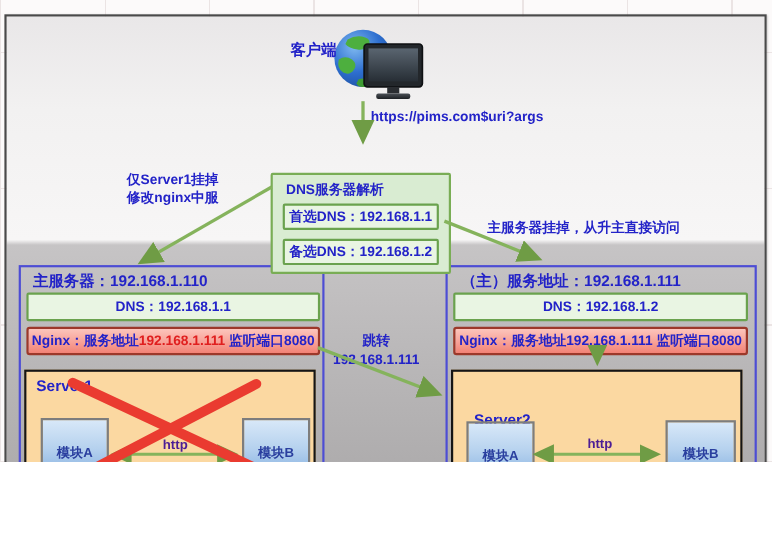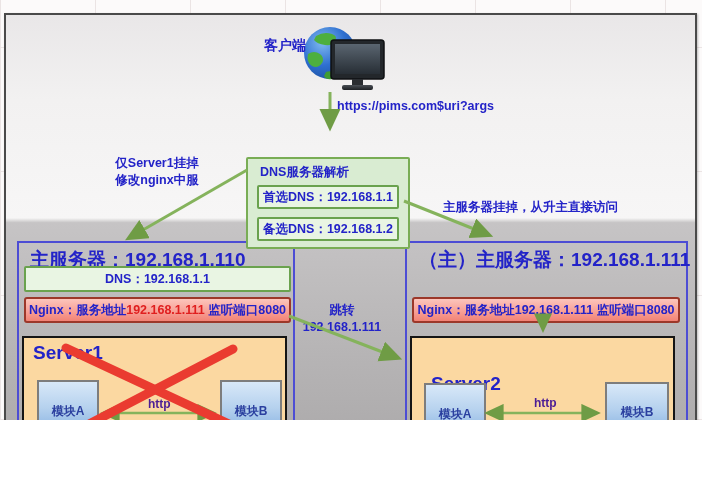--- a/index.html
+++ b/index.html
@@ -31,21 +31,21 @@
       repeating-linear-gradient(0deg,#ebe4e4 0 1px,transparent 1px 124px);
   }
   .frame{
     position:absolute;left:4px;top:13px;width:693px;height:476px;
     border:2px solid #4a4a4a;
     background:linear-gradient(180deg,#e9e7e8 0%,#f2f1f1 18%,#f7f6f6 43%,#c6c4c5 44%,#b6b4b5 72%,#a7a5a6 100%);
     box-shadow:1px 1px 2px rgba(0,0,0,.25);
   }
   .abs{position:absolute;}
   .blue-text{color:var(--text-blue);font-weight:bold;}
-  .lbl-13{font-size:19px;text-align:right;}
+  .lbl-13{font-size:14px;text-align:right;}
   .lbl-12{font-size:12.5px;}
   .center-txt{display:flex;align-items:center;justify-content:center;text-align:center;}
   .dns-outer{
     background:var(--dns-outer-bg);
     border:2px solid #79ad55;border-radius:2px;
   }
   .green-box{
     background:var(--box-green-bg);
     border:2px solid var(--border-green);border-radius:2px;
   }
@@ -139,21 +139,22 @@
       <span class="blue-text" style="white-space:pre;"> 监听端口8080</span>
   </div>
   <div class="abs server-inner" style="left:22px;top:336px;width:265px;height:112px;z-index:3;">
     <div class="blue-text lbl-13" style="position:absolute;left:9px;top:4px;">Server1</div>
     <div class="module-box center-txt" style="position:absolute;left:13px;top:42px;width:62px;height:62px;">模块A</div>
     <div class="module-box center-txt" style="position:absolute;left:196px;top:42px;width:62px;height:62px;">模块B</div>
     <div class="http-lbl" style="position:absolute;left:124px;top:59px;">http</div>
   </div>
 
   <div class="abs server-outer" style="left:405px;top:241px;width:283px;height:221px;z-index:2;"></div>
-  <div class="abs blue-text lbl-13" style="left:419px;top:247px;z-index:3;">（主）主服务器：192.168.1.111</div>
+  <div class="abs blue-text lbl-13" style="left:419px;top:247px;z-index:3;">（主）服务地址：192.168.1.111</div>
+  <div class="abs green-box center-txt blue-text lbl-12" style="left:412px;top:266px;width:268px;height:26px;z-index:3;">DNS：192.168.1.2</div>
   <div class="abs nginx-box center-txt blue-text lbl-12" style="left:412px;top:297px;width:268px;height:26px;z-index:3;">Nginx：服务地址192.168.1.111 监听端口8080</div>
   <div class="abs server-inner" style="left:410px;top:336px;width:265px;height:114px;z-index:3;">
     <div class="blue-text lbl-13" style="position:absolute;left:19px;top:6px;margin-top:29px;">Server2</div>
     <div class="module-box center-txt" style="position:absolute;left:12px;top:45px;width:62px;height:62px;">模块A</div>
     <div class="module-box center-txt" style="position:absolute;left:193px;top:44px;width:64px;height:60px;">模块B</div>
     <div class="http-lbl" style="position:absolute;left:122px;top:58px;">http</div>
   </div>
 
   <svg class="overlay" width="702" height="500" viewBox="0 0 702 500">
     <defs>

